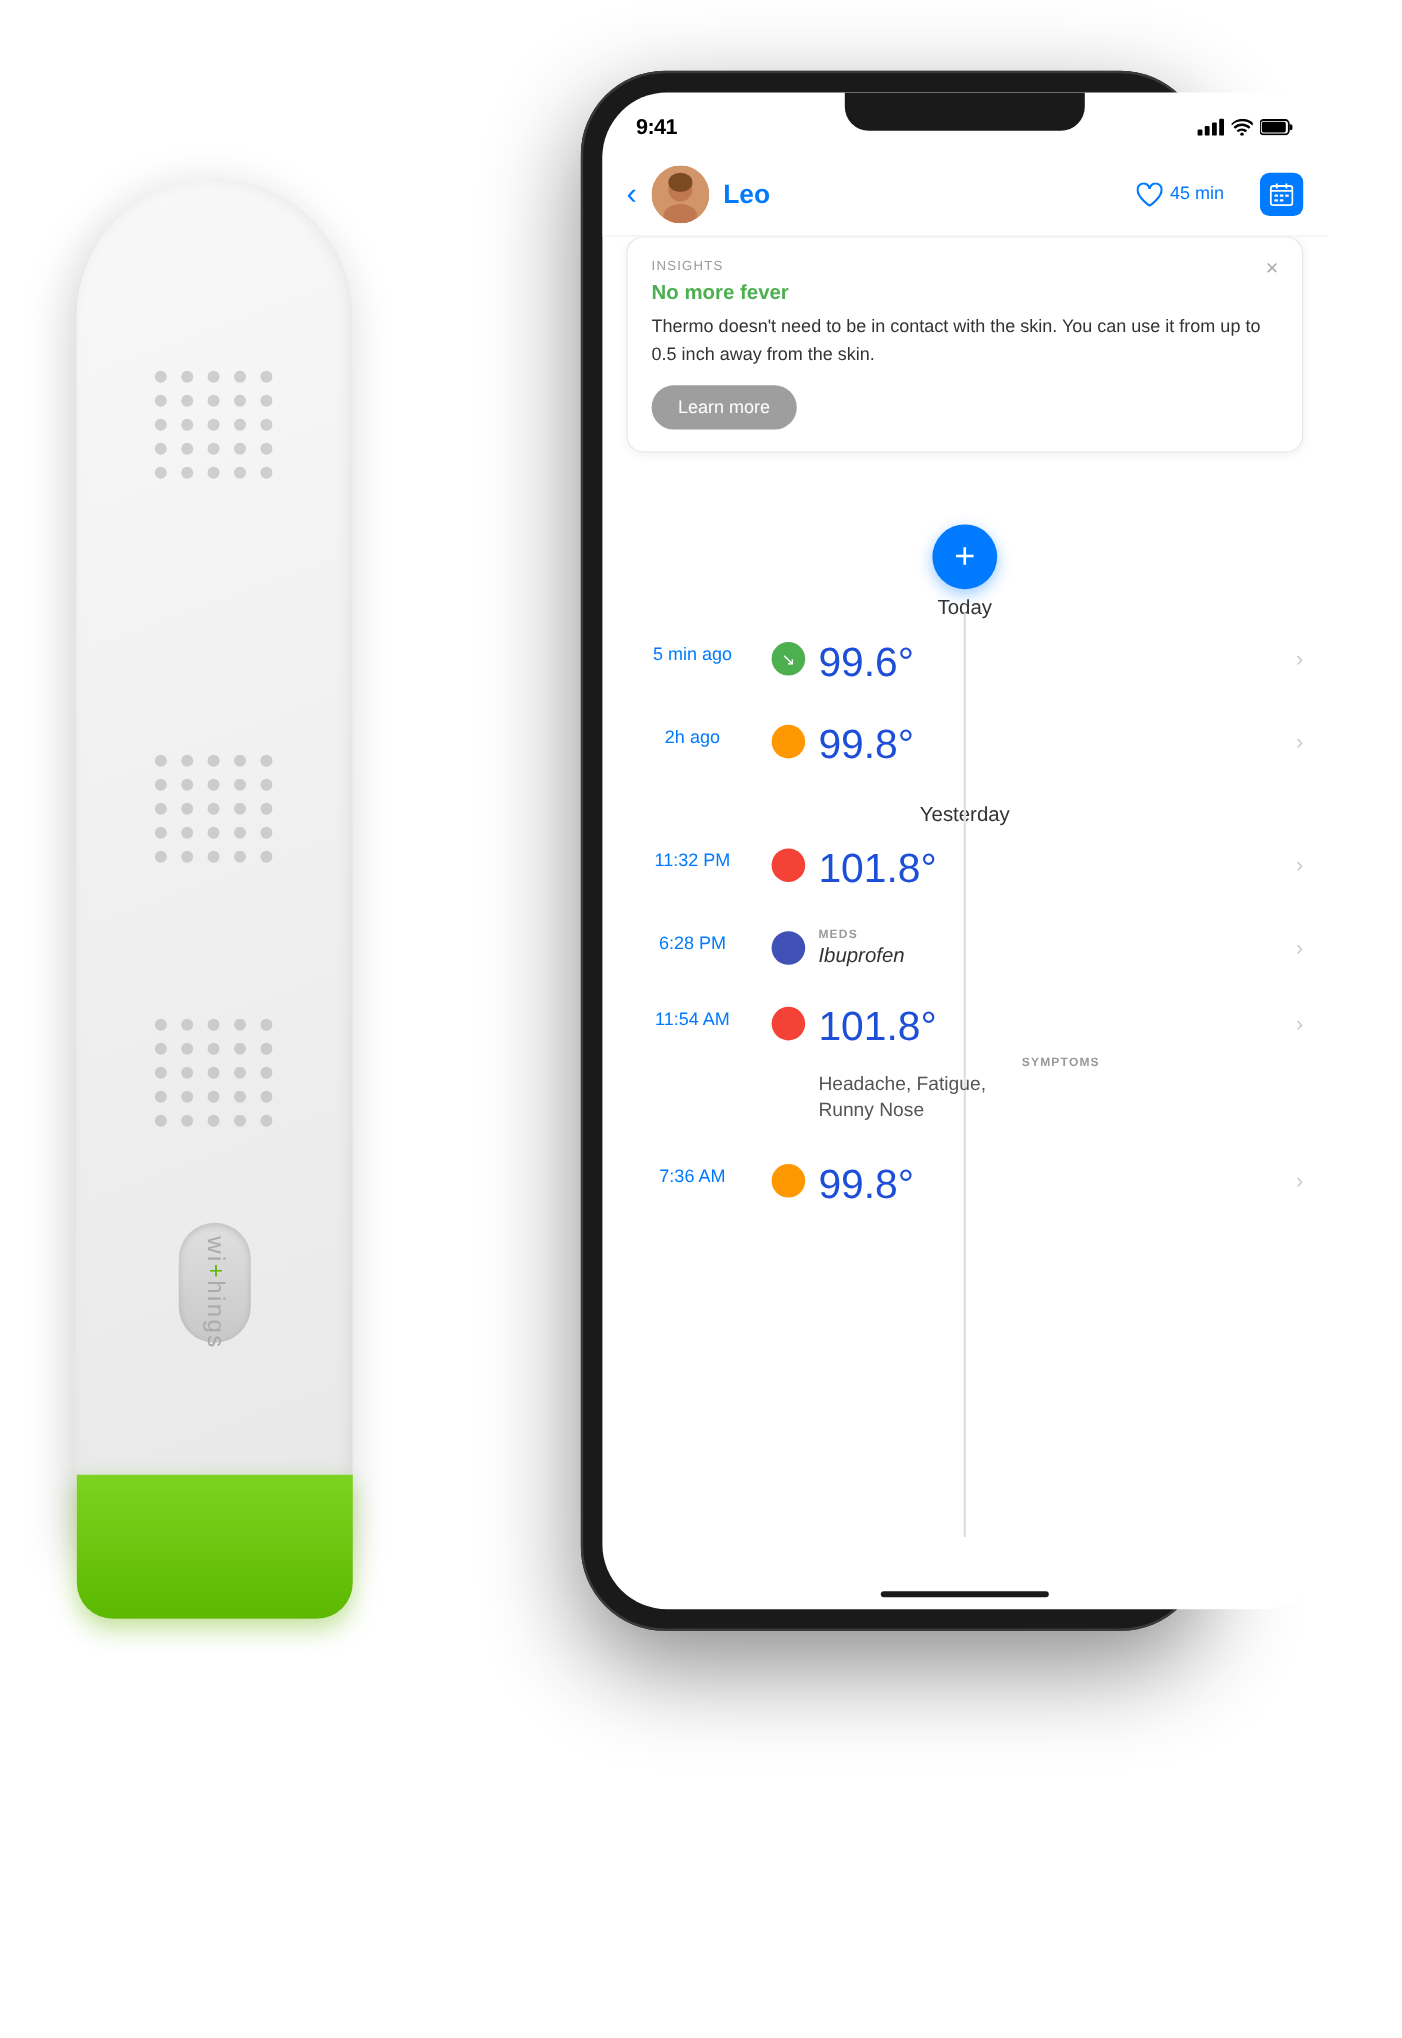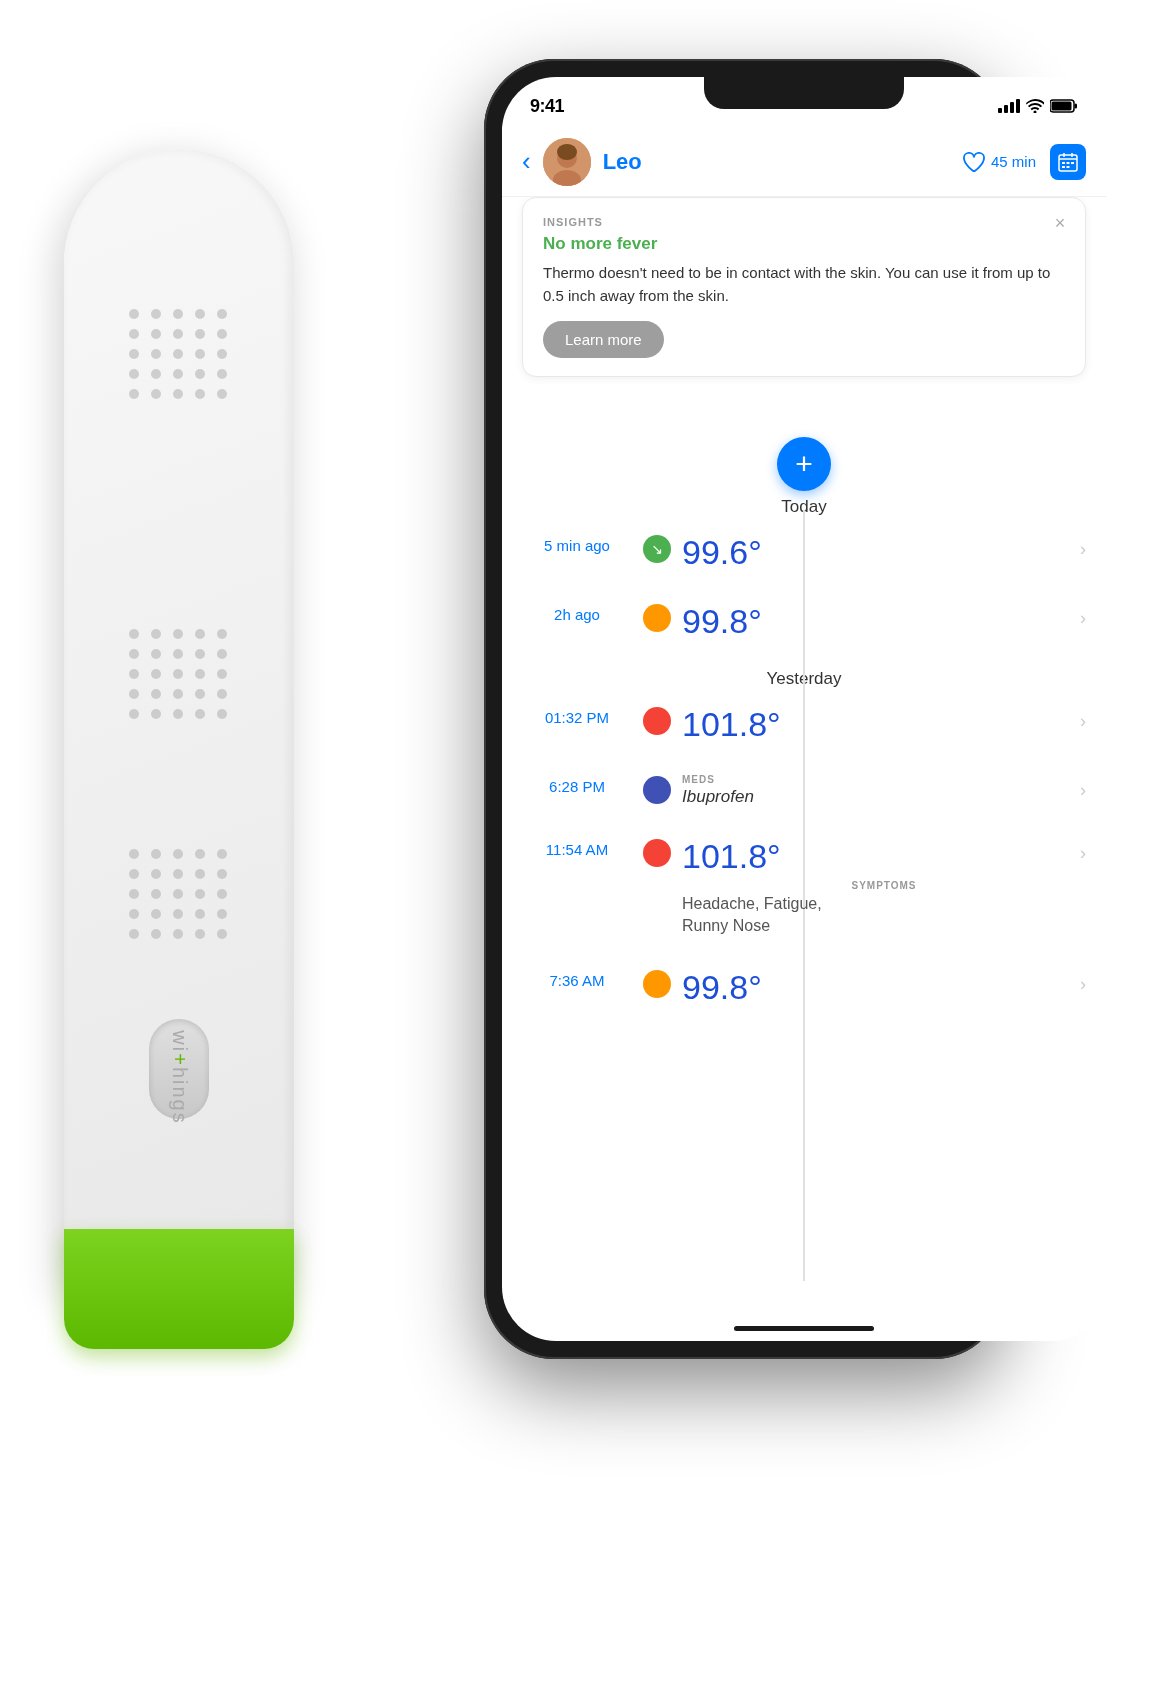--- a/index.html
+++ b/index.html
@@ -221,21 +221,21 @@
     .header-name {
       font-size: 22px;
       font-weight: 600;
       color: #007AFF;
       flex: 1;
     }
 
     .header-right {
       display: flex;
       align-items: center;
-      gap: 14px;
+      gap: 30px;
     }
 
     .timer-badge {
       display: flex;
       align-items: center;
       gap: 6px;
       color: #007AFF;
       font-size: 15px;
     }
 
@@ -258,21 +258,21 @@
       background: #fff;
       border: 1px solid #e8e8e8;
       border-radius: 14px;
       padding: 18px 20px 18px;
       z-index: 7;
       box-shadow: 0 2px 8px rgba(0,0,0,0.06);
     }
 
     .insights-label {
       font-size: 11px;
-      font-weight: 700;
+      font-weight: 400;
       color: #999;
       letter-spacing: 1px;
       margin-bottom: 6px;
     }
 
     .close-btn {
       position: absolute;
       top: 14px; right: 14px;
       width: 22px;
       height: 22px;
@@ -655,21 +655,21 @@
             </div>
             <div class="entry-content">
               <div class="entry-temp">99.8°</div>
             </div>
             <span class="chevron-right">›</span>
           </div>
 
           <div class="section-label">Yesterday</div>
 
           <div class="timeline-entry">
-            <div class="entry-time">01:32 PM</div>
+            <div class="entry-time">11:32 PM</div>
             <div class="entry-dot-wrap">
               <div class="entry-dot dot-red"></div>
             </div>
             <div class="entry-content">
               <div class="entry-temp">101.8°</div>
             </div>
             <span class="chevron-right">›</span>
           </div>
 
           <div class="timeline-entry">

